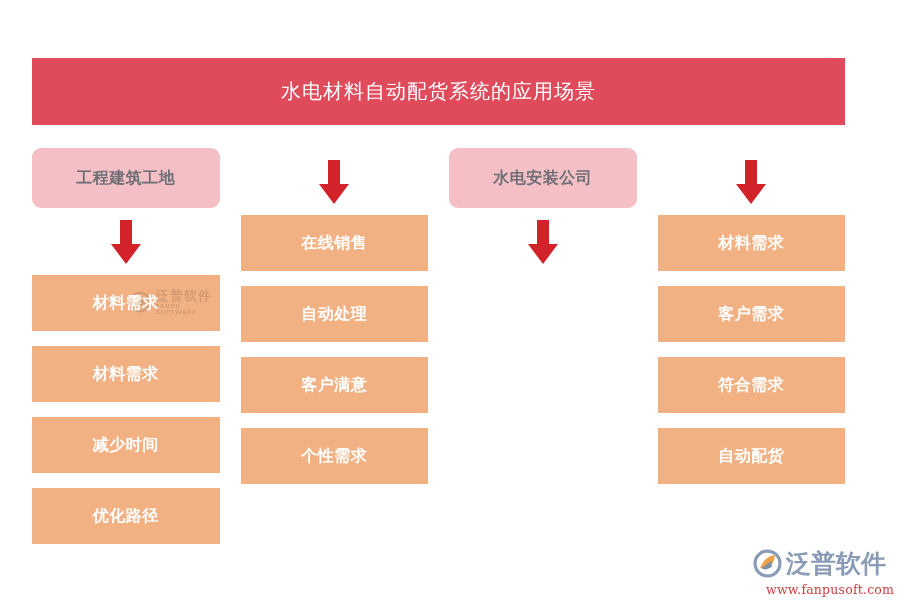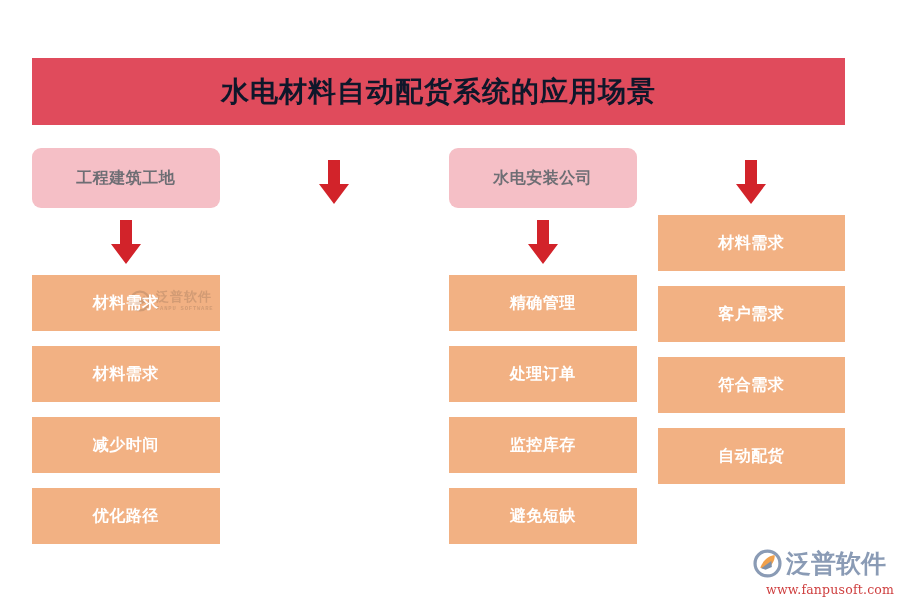--- a/index.html
+++ b/index.html
@@ -27,38 +27,37 @@
     left: 32px;
     top: 58px;
     width: 813px;
     height: 67px;
     background: #e04b5c;
     display: flex;
     align-items: center;
     justify-content: center;
   }
   .title-text {
-    color: #0f172a;
-    font-size: 28px;
-    font-weight: bold;
+    color: #ffffff;
+    font-size: 20px;
+    font-weight: normal;
     letter-spacing: 1px;
     white-space: nowrap;
   }
 
   
   .grid {
     position: absolute;
     left: 32px;
     top: 148px;
     width: 813px;
   }
   .columns {
     display: flex;
     gap: 21px;
-    font-family: Liberation Mono, monospace;
   }
   .col {
     flex: 1 1 0;
     min-width: 0;
   }
 
   
   .head-box {
     height: 60px;
     background: #f5bfc6;
@@ -229,44 +228,44 @@
           </div>
         </div>
       </div>
 
       <div class="col">
         <div class="arrow-wrap">
           <svg class="arrow" viewBox="0 0 30 44">
             <polygon points="9,0 21,0 21,24 30,24 15,44 0,24 9,24" fill="#d2232a"></polygon>
           </svg>
         </div>
+        <div class="cells">
+          <div class="cell">
+            <span class="cell-label">在线销售</span>
+          </div>
+          <div class="cell">
+            <span class="cell-label">自动处理</span>
+          </div>
+          <div class="cell">
+            <span class="cell-label">客户满意</span>
+          </div>
+          <div class="cell">
+            <span class="cell-label">个性需求</span>
+          </div>
+        </div>
       </div>
 
       <div class="col">
         <div class="head-box">
           <span class="head-label">水电安装公司</span>
         </div>
         <div class="arrow-wrap">
           <svg class="arrow" viewBox="0 0 30 44">
             <polygon points="9,0 21,0 21,24 30,24 15,44 0,24 9,24" fill="#d2232a"></polygon>
           </svg>
-        </div>
-        <div class="cells">
-          <div class="cell">
-            <span class="cell-label">精确管理</span>
-          </div>
-          <div class="cell">
-            <span class="cell-label">处理订单</span>
-          </div>
-          <div class="cell">
-            <span class="cell-label">监控库存</span>
-          </div>
-          <div class="cell">
-            <span class="cell-label">避免短缺</span>
-          </div>
         </div>
       </div>
 
       <div class="col">
         <div class="arrow-wrap">
           <svg class="arrow" viewBox="0 0 30 44">
             <polygon points="9,0 21,0 21,24 30,24 15,44 0,24 9,24" fill="#d2232a"></polygon>
           </svg>
         </div>
         <div class="cells">

